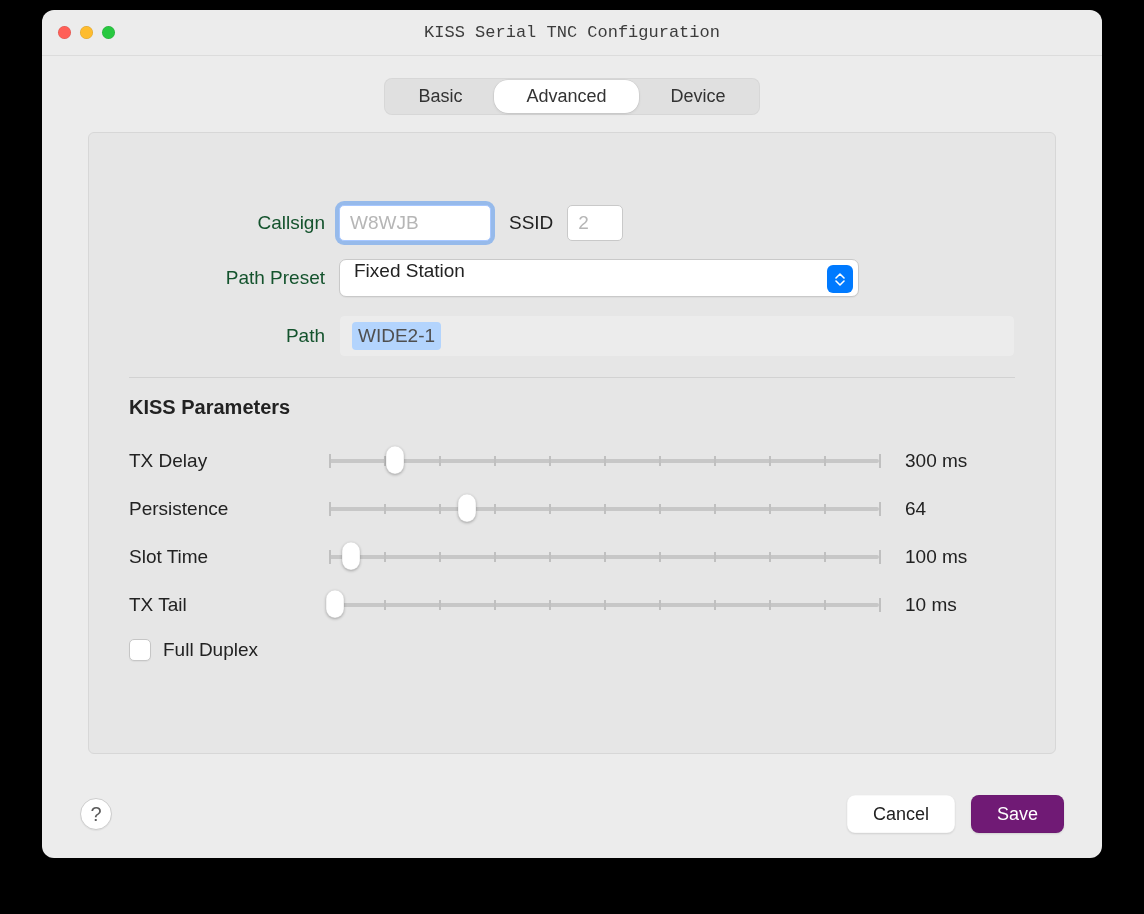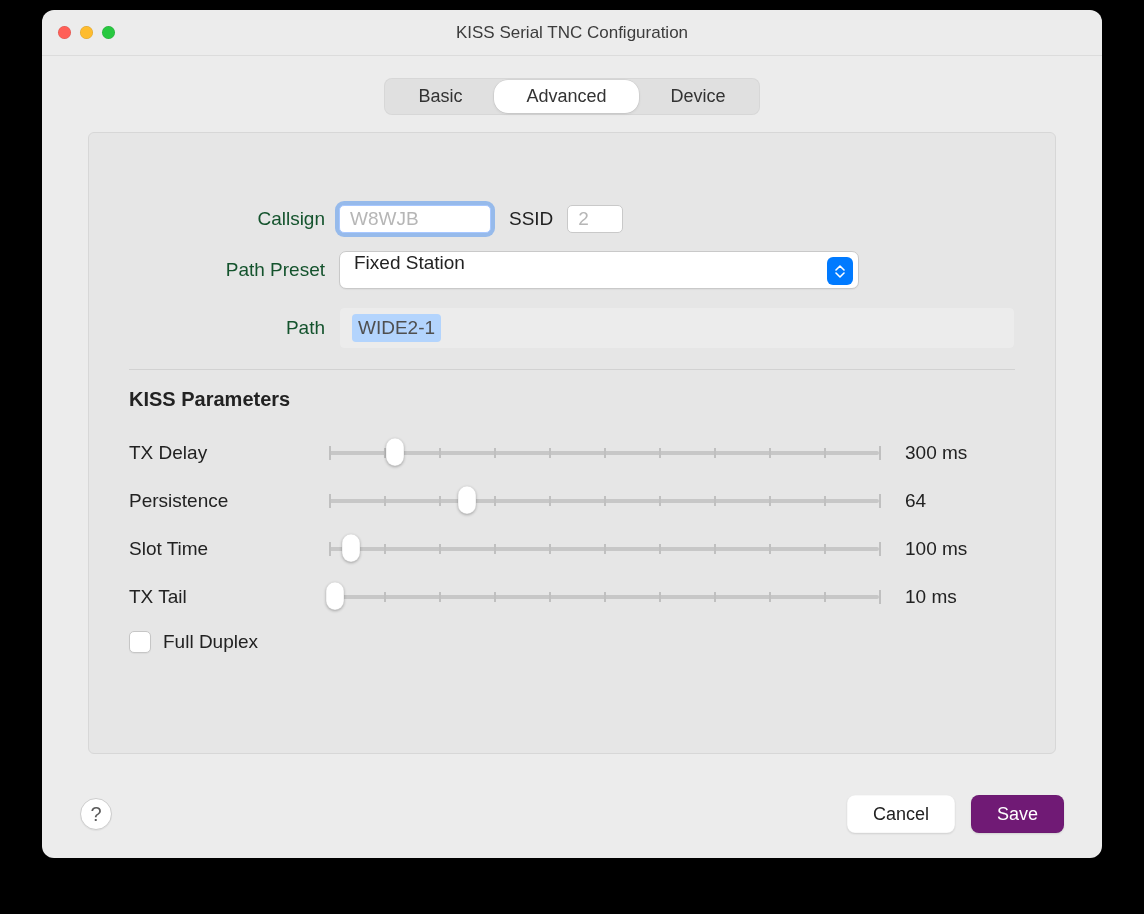--- a/index.html
+++ b/index.html
@@ -29,20 +29,21 @@
   }
   .traffic { display: flex; gap: 9px; }
   .traffic span { width: 13px; height: 13px; border-radius: 50%; display:block;}
   .t-close { background:#ff5f57; box-shadow: inset 0 0 0 0.5px rgba(0,0,0,0.15);}
   .t-min   { background:#febc2e; box-shadow: inset 0 0 0 0.5px rgba(0,0,0,0.15);}
   .t-max   { background:#28c840; box-shadow: inset 0 0 0 0.5px rgba(0,0,0,0.15);}
   .title {
     position:absolute; left:0; right:0; text-align:center;
     font-size: 17px; font-weight: 500; color:#3c3c3c;
     pointer-events:none;
+    font-family:Liberation Mono, monospace;
   }
   .content {
     flex:1; padding: 0 0 0 0; position:relative;
   }
   .tabs-wrap { text-align:center; padding-top:22px; }
   .tabs {
     display:inline-flex; background:#e0e0e0; border-radius:8px; padding:2px;
     box-shadow: inset 0 0 0 1px rgba(0,0,0,0.04);
   }
   .tab {
@@ -53,21 +54,21 @@
     background:#fff; box-shadow: 0 1px 3px rgba(0,0,0,0.1), 0 0 0 0.5px rgba(0,0,0,0.08); border-radius: 14px;
   }
   .panel {
     position:absolute; left:46px; right:46px; top:76px; bottom:104px;
     background:#e6e6e6; border:1px solid #d7d7d7; border-radius:6px;
     padding: 72px 40px 30px 40px;
   }
   .row { display:flex; align-items:center; margin-bottom:18px; }
   .lbl { width:210px; text-align:right; font-size:19px; color:#14532d; padding-right:14px;}
   .text-input {
-    height:28px; border:1px solid #c9c9c9; border-radius:5px;
+    height:36px; border:1px solid #c9c9c9; border-radius:5px;
     background:#fff; font-size:19px; padding:0 10px; color:#333;
   }
   .text-input::placeholder{ color:#b6b6b6; }
   .callsign { width:152px; }
   .focused {
     outline:none; border:1px solid #a7c7ff;
     box-shadow: 0 0 0 4px rgba(0,103,244,0.35);
   }
   .ssid-lbl { font-size:19px; color:#222; margin:0 14px 0 18px;}
   .ssid { width:56px; text-align:left;}

